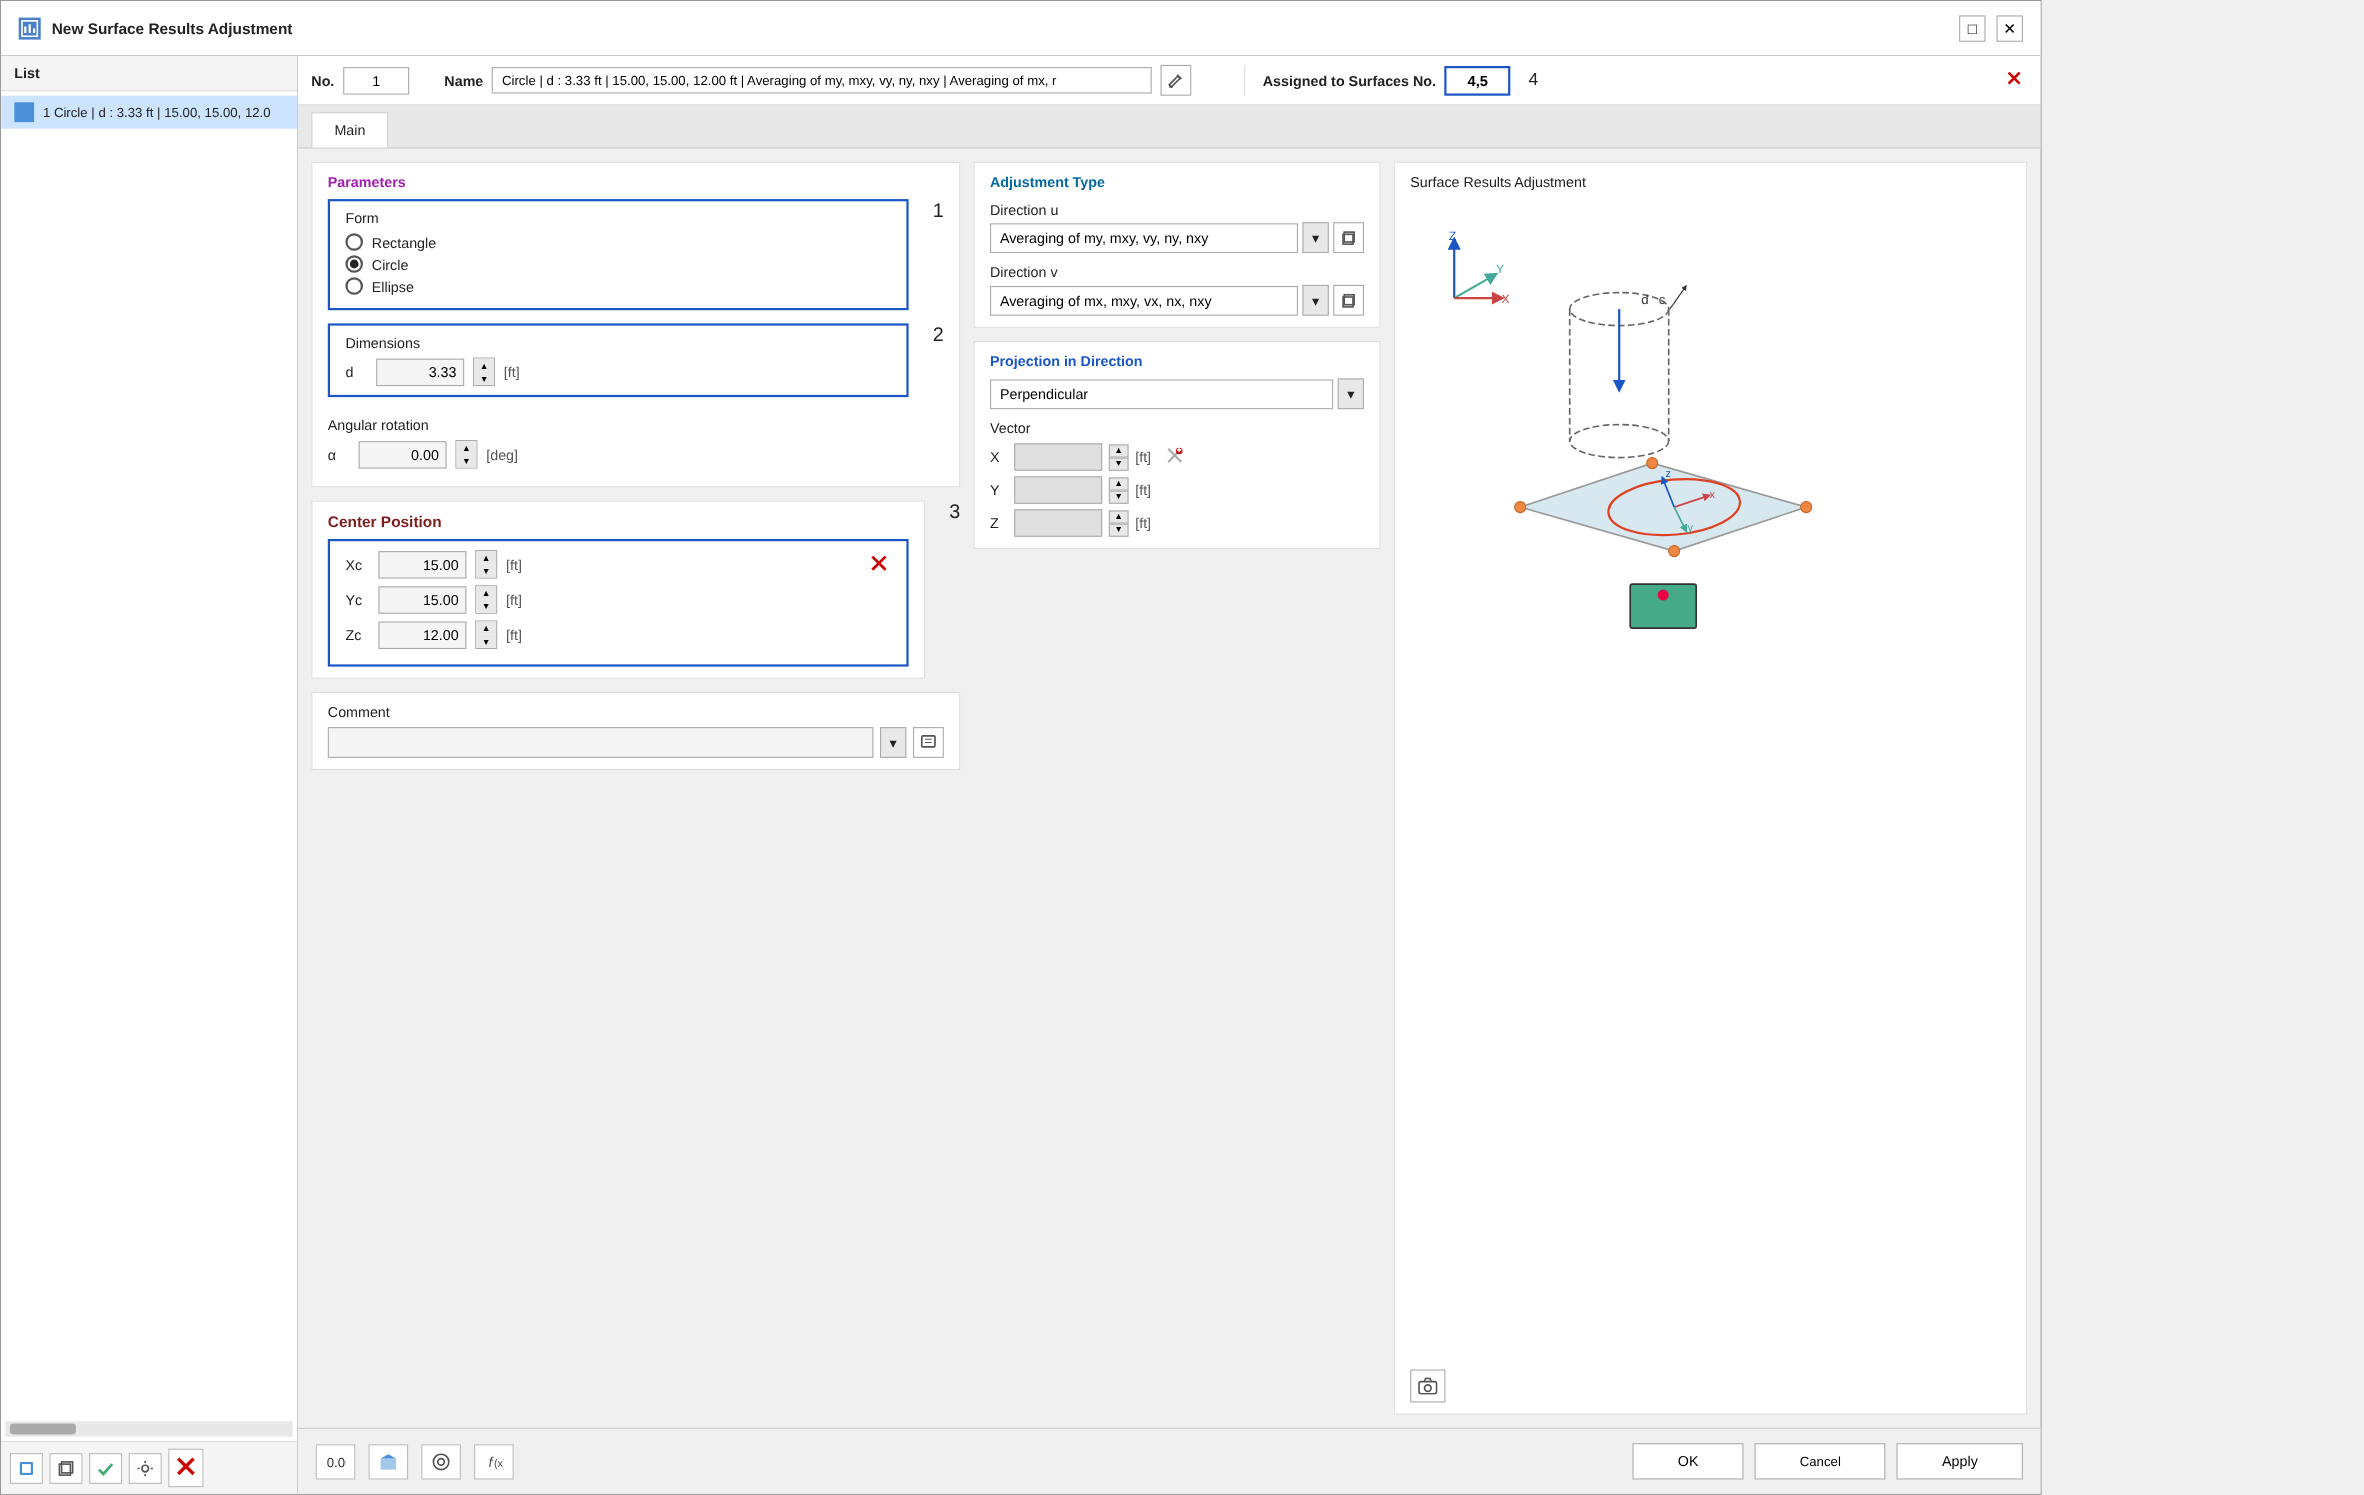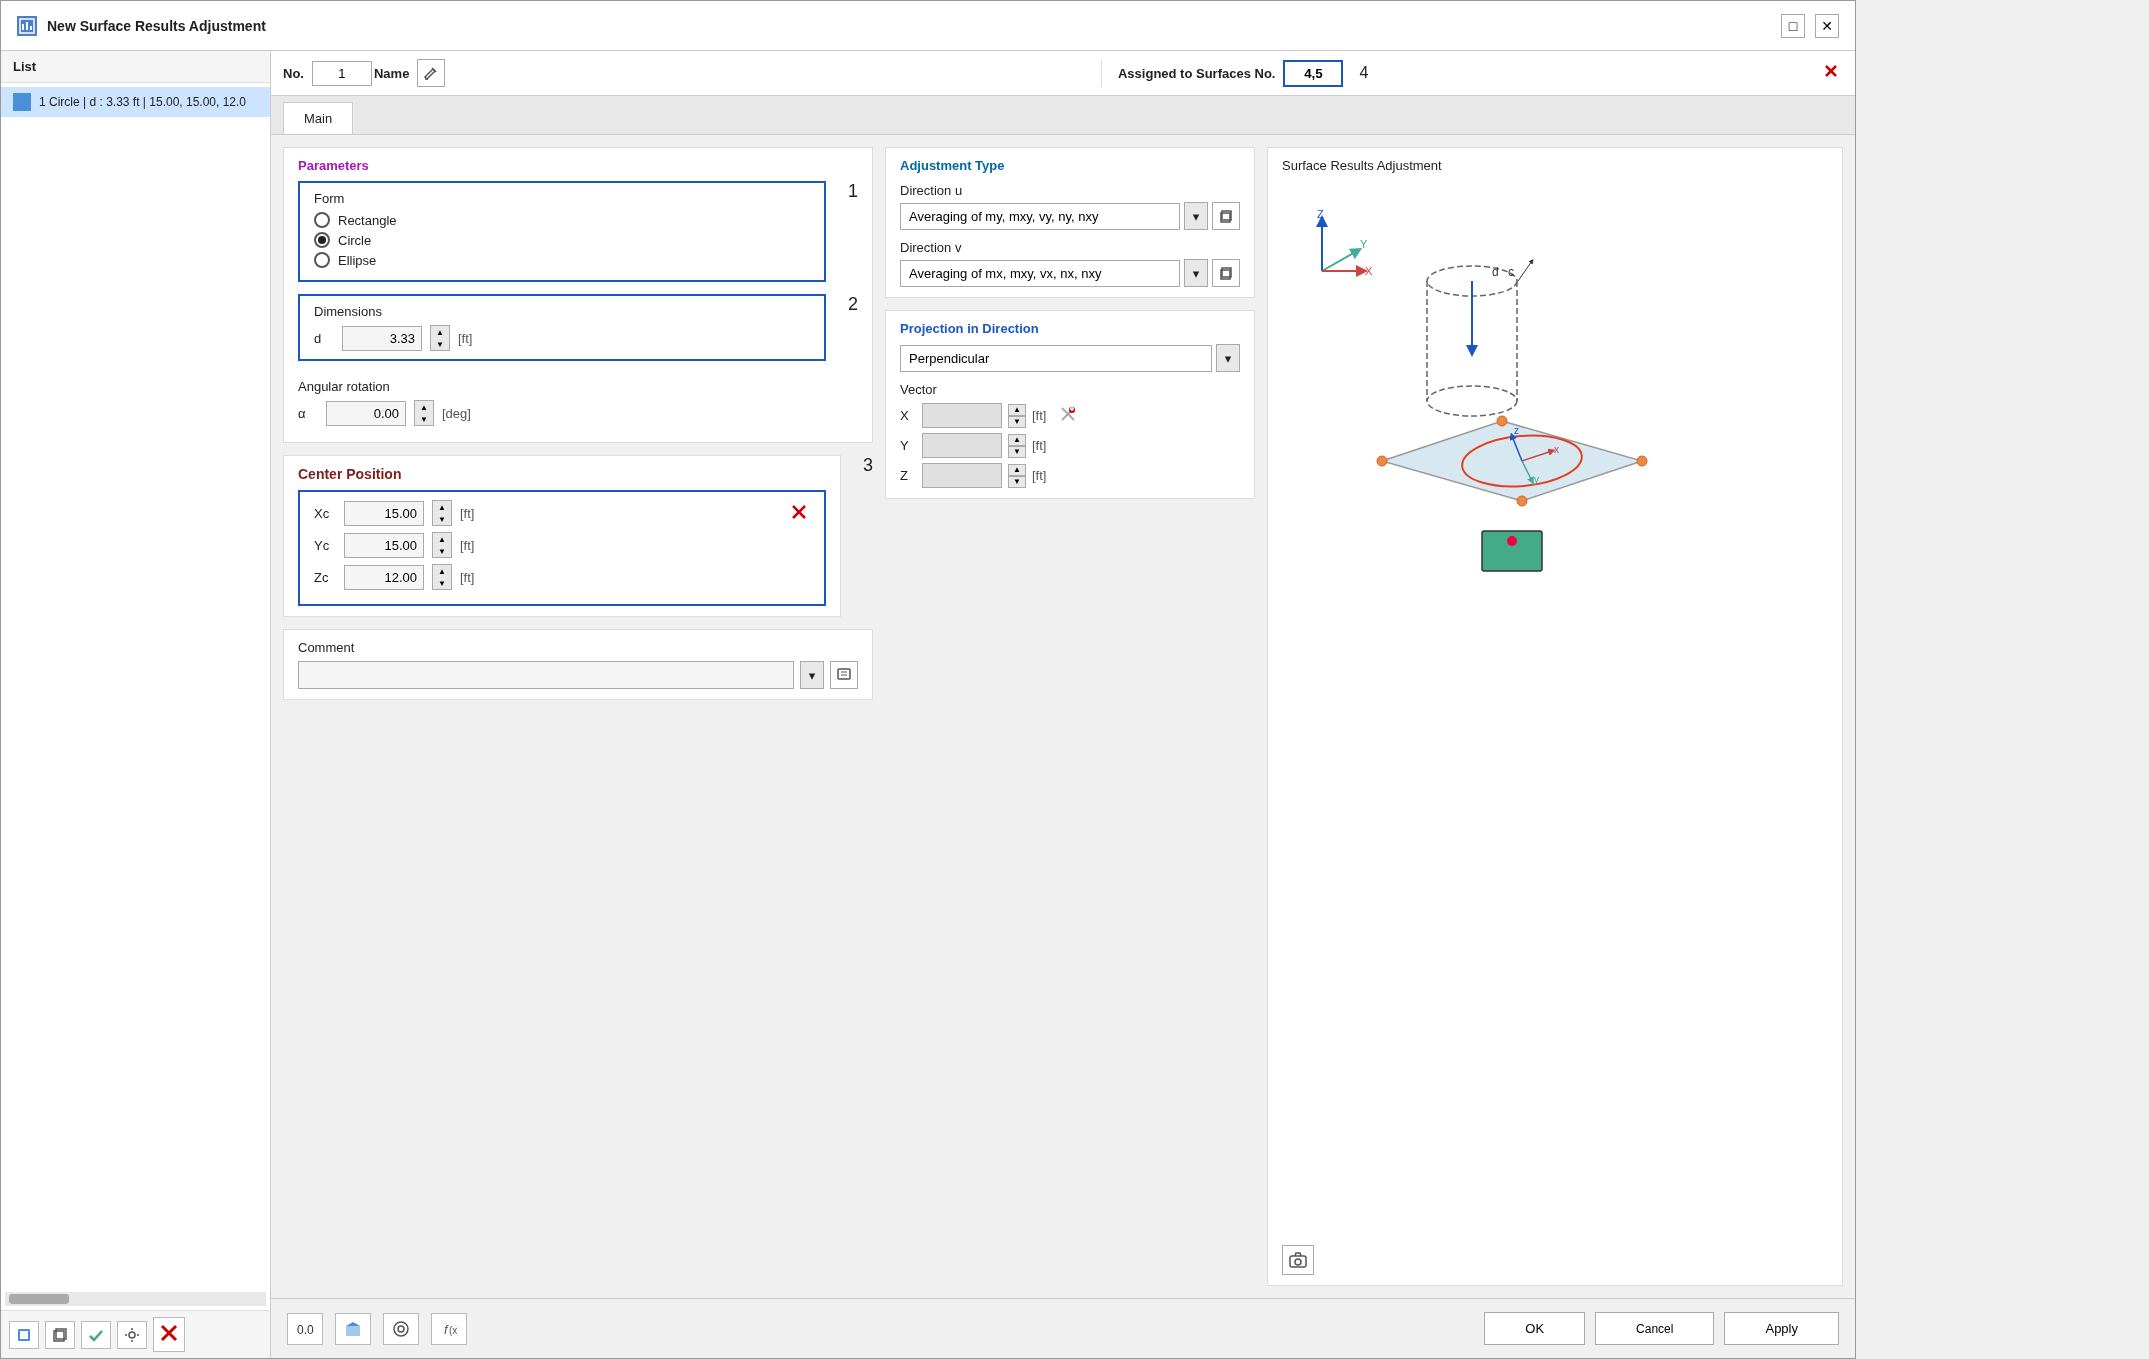--- a/index.html
+++ b/index.html
@@ -27,21 +27,21 @@
     .list-scrollbar { height: 14px; background: #e8e8e8; margin: 4px; display: flex; align-items: center; }
     .list-scrollbar-thumb { width: 60px; height: 10px; background: #aaa; border-radius: 3px; margin-left: 4px; }
     .list-toolbar { border-top: 1px solid #ddd; padding: 6px 8px; display: flex; gap: 6px; align-items: center; background: #f5f5f5; }
     .toolbar-btn { width: 30px; height: 28px; border: 1px solid #bbb; background: #fff; cursor: pointer; display: flex; align-items: center; justify-content: center; font-size: 13px; }
     .toolbar-btn-red { border: 1px solid #bbb; background: #fff; padding: 4px; cursor: pointer; }
 
     
     .right-content { flex: 1; display: flex; flex-direction: column; background: #f0f0f0; }
 
     
-    .top-row { display: flex; background: #fff; border-bottom: 1px solid #ccc; padding: 8px 12px; gap: 2px; align-items: center; }
+    .top-row { display: flex; background: #fff; border-bottom: 1px solid #ccc; padding: 8px 12px; gap: 32px; align-items: center; }
     .field-group { display: flex; align-items: center; gap: 8px; }
     .field-label { font-weight: 600; font-size: 13px; white-space: nowrap; }
     .field-input { border: 1px solid #aaa; padding: 4px 8px; background: #fff; font-size: 13px; }
     .field-input.no-field { width: 60px; text-align: center; }
     .field-input.name-field { width: 480px; font-size: 12px; }
     .name-edit-btn { width: 28px; height: 28px; border: 1px solid #aaa; background: #fff; cursor: pointer; display: flex; align-items: center; justify-content: center; }
     .assigned-input { border: 2px solid #1a56c4; padding: 4px 8px; background: #fff; width: 60px; text-align: center; font-weight: 600; }
     .assigned-value { font-size: 13px; flex: 1; }
     .assigned-clear-btn { width: 24px; height: 24px; border: none; background: transparent; cursor: pointer; color: #c00; font-size: 16px; }
 
@@ -168,20 +168,21 @@
 
     <div class="right-content">
 
       <div class="top-row">
         <div class="field-group">
           <span class="field-label">No.</span>
           <input type="text" class="field-input no-field" value="1" style="">
         </div>
         <div class="field-group" style="flex:1;">
           <span class="field-label">Name</span>
+          <input type="text" class="field-input name-field" style="flex: 1 1 0%; max-width: 600px;" value="Circle | d : 3.33 ft | 15.00, 15.00, 12.00 ft | Averaging of my, mxy, vy, ny, nxy | Averaging of mx, r">
           <button class="name-edit-btn">
             <svg width="16" height="16" viewBox="0 0 16 16">
                 <path d="M2 12 L10 4 L12 6 L4 14 Z" fill="none" stroke="#555" stroke-width="1.5"></path>
                 <line x1="9" y1="3" x2="13" y2="7" stroke="#555" stroke-width="1.5"></line>
                 <line x1="2" y1="14" x2="5" y2="14" stroke="#555" stroke-width="1.5"></line>
               </svg>
           </button>
         </div>
         <div class="assigned-section">
           <span class="field-label">Assigned to Surfaces No.</span>

